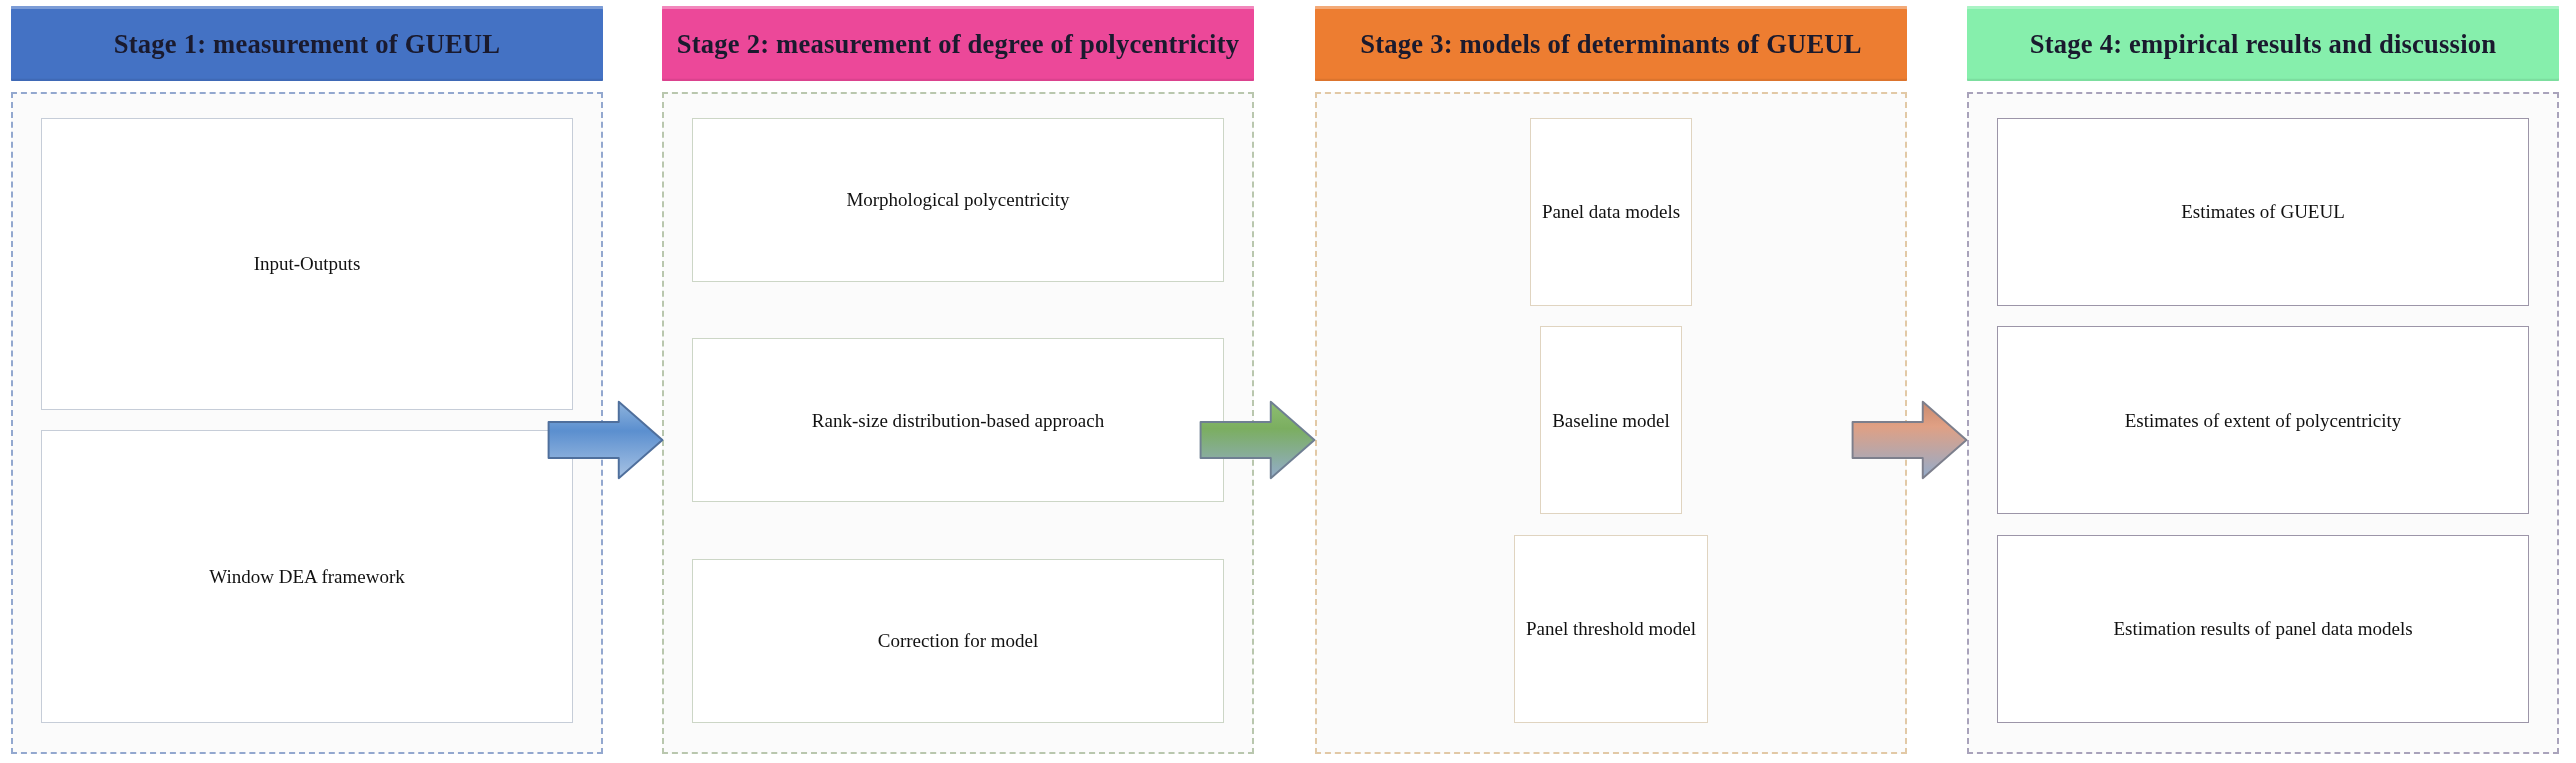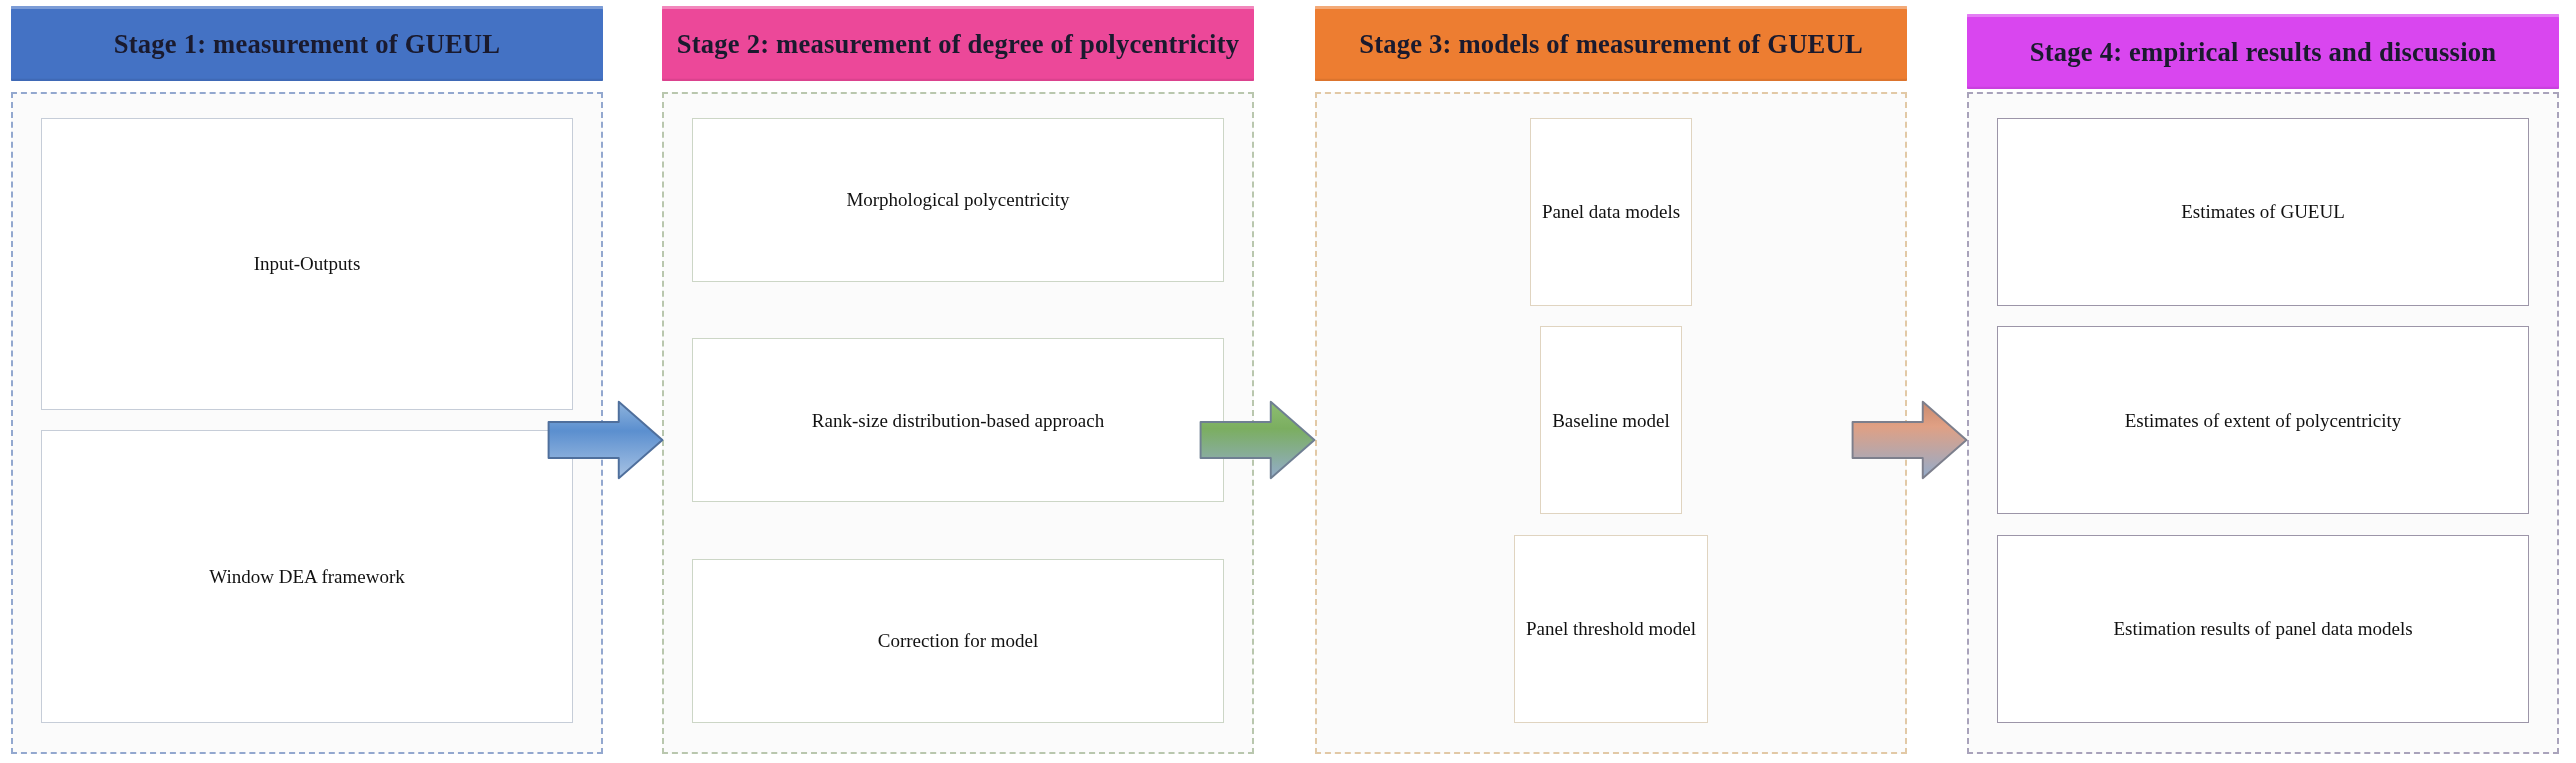--- a/index.html
+++ b/index.html
@@ -48,21 +48,21 @@
     line-height: 1.18;
     letter-spacing: 0.2px;
     padding: 1.6px 11px 0;
     border-radius: 0.8px;
   }
   .stage-header .htxt { display: block; width: 100%; }
 
   .stage-col[data-col="0"] .stage-header { background: #4472C4; box-shadow: inset 0 3.1px 0 rgba(255,255,255,.30), inset 0 -2.3px 0 rgba(0,0,0,.07); }
   .stage-col[data-col="1"] .stage-header { background: #ec4899; box-shadow: inset 0 3.1px 0 rgba(255,255,255,.35), inset 0 -2.3px 0 rgba(0,0,0,.07); }
   .stage-col[data-col="2"] .stage-header { background: #ED7D31; box-shadow: inset 0 3.1px 0 rgba(255,255,255,.35), inset 0 -2.3px 0 rgba(0,0,0,.07); }
-  .stage-col[data-col="3"] .stage-header { background: #d946ef; box-shadow: inset 0 3.1px 0 rgba(255,255,255,.30), inset 0 -2.3px 0 rgba(0,0,0,.07); margin-top: 8px; }
+  .stage-col[data-col="3"] .stage-header { background: #86efac; box-shadow: inset 0 3.1px 0 rgba(255,255,255,.30), inset 0 -2.3px 0 rgba(0,0,0,.07); }
 
   
   .stage-body {
     position: absolute;
     top: 86px;
     left: 0;
     width: 592px;
     height: 662px;
     border: 2.3px dashed #9aa9c9;
     background: #fbfbfb;
@@ -143,21 +143,21 @@
         <span class="itxt">Rank-size distribution-based approach</span>
       </div>
       <div class="item-box">
         <span class="itxt">Correction for model</span>
       </div>
     </div>
   </div>
 
   <div class="stage-col" data-col="2">
     <div class="stage-header">
-      <span class="htxt">Stage 3: models of measurement of GUEUL</span>
+      <span class="htxt">Stage 3: models of determinants of GUEUL</span>
     </div>
     <div class="stage-body">
       <div class="item-box">
         <span class="itxt">Panel data models</span>
       </div>
       <div class="item-box">
         <span class="itxt">Baseline model</span>
       </div>
       <div class="item-box">
         <span class="itxt">Panel threshold model</span>

